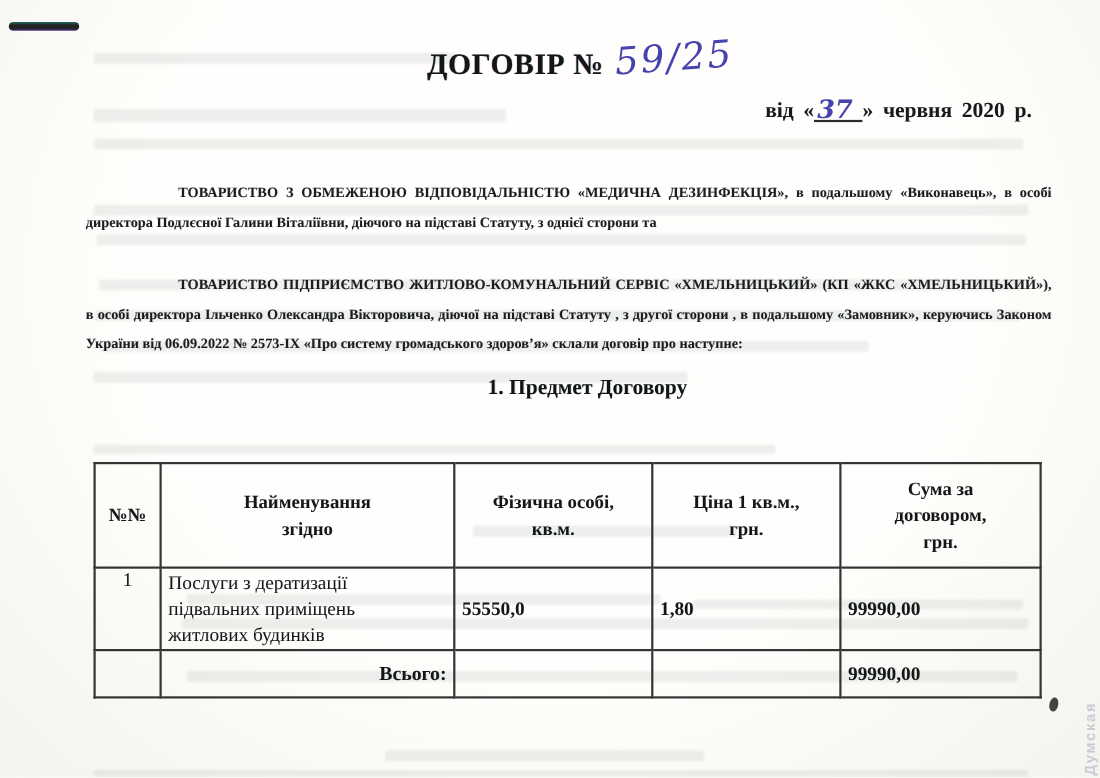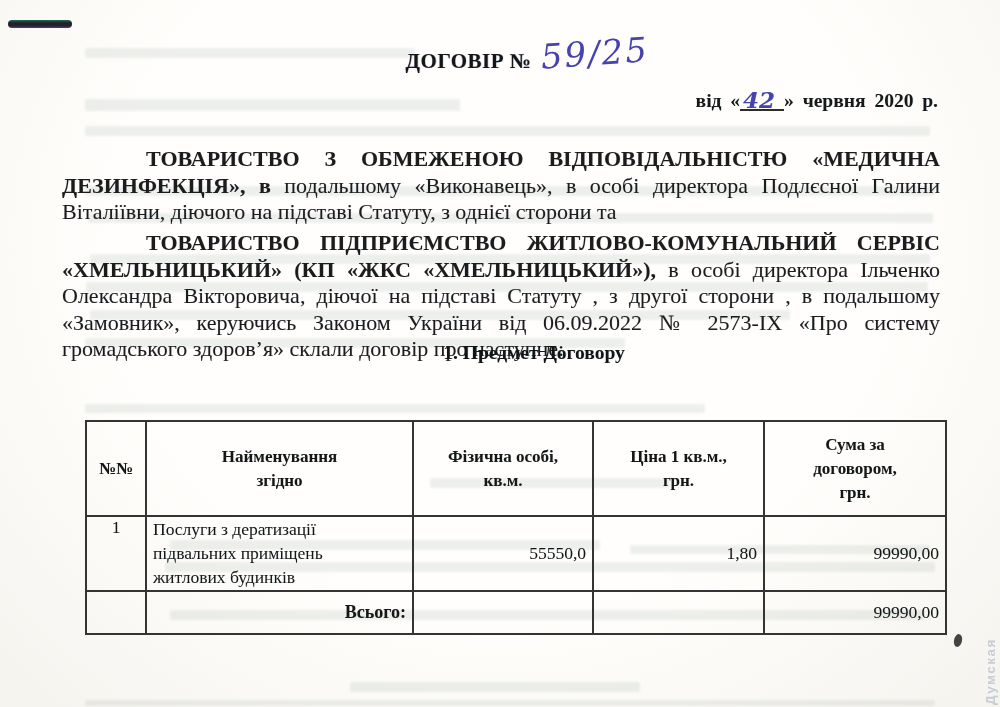--- a/index.html
+++ b/index.html
@@ -25,44 +25,45 @@
   
   .ghost{
     position:absolute;height:10px;
     background:#7e938a;opacity:.13;filter:blur(1px);border-radius:2px;
   }
   .title-row{
     position:absolute;top:36px;left:0;right:0;
     text-align:center;padding-left:55px;white-space:nowrap;
   }
   .title-label{
-    font-size:21px;font-weight:bold;letter-spacing:.5px;color:#161616;
+    font-size:27px;font-weight:bold;letter-spacing:.5px;color:#161616;
     text-shadow:.6px 0 .3px rgba(0,110,130,.25),-.6px 0 .3px rgba(120,0,140,.2);
   }
   .hand{
     font-family:"DejaVu Serif",serif;font-style:italic;color:#4743ae;
   }
   .contract-number{
     display:inline-block;font-size:34px;letter-spacing:2px;
     transform:rotate(-4deg) translateY(-3px);margin-left:10px;font-weight:500;
   }
   .date-row{
     position:absolute;top:90px;right:62px;
     font-size:19.5px;font-weight:bold;word-spacing:4px;color:#181818;
     text-shadow:.5px 0 .3px rgba(0,110,130,.2);
   }
   .date-day{
     display:inline-block;font-size:23px;line-height:16px;
     border-bottom:2px solid #2c2c2c;padding:0 9px 1px 3px;
     transform:translateY(1px);
   }
   .para{
-    position:absolute;left:62px;width:878px;margin:0;
-    font-size:22px;line-height:26.5px;text-align:justify;
+    position:absolute;left:62px;width:878px;margin:16px;
+    font-size:13px;line-height:26.5px;text-align:justify;
     text-shadow:.5px 0 .2px rgba(0,110,130,.14),-.5px 0 .2px rgba(140,0,120,.1);
+    font-weight:bold;
   }
   .para.indented{text-indent:84px;}
   .p1{top:146px;}
   .p2{top:230px;}
   .clause11{top:372px;word-spacing:3px;}
   .clause12{top:644px;line-height:27.5px;word-spacing:2px;}
   .section-heading{
     position:absolute;top:342px;left:0;right:0;margin:0;
     text-align:center;padding-left:68px;
     font-size:19.5px;font-weight:bold;color:#141414;
@@ -79,21 +80,21 @@
   }
   table.works th{
     font-size:17px;font-weight:bold;text-align:center;vertical-align:middle;
     white-space:pre-line;line-height:24px;height:93px;
   }
   td.cell-num{text-align:center;vertical-align:top;padding-top:5px;}
   td.cell-name{
     text-align:left;vertical-align:top;padding:3px 6px 0 15px;
     white-space:pre-line;line-height:24px;height:73px;
   }
-  td.cell-mid{text-align:right;vertical-align:middle;}
+  td.cell-mid{text-align:left;vertical-align:middle;font-weight:bold;}
   tr.total-row td{height:41px;}
   td.cell-total-label{
     text-align:right;vertical-align:middle;font-weight:bold;font-size:18px;
   }
   .col-num{width:60px;}
   .col-name{width:267px;}
   .col-area{width:180px;}
   .col-price{width:171px;}
   .col-sum{width:182px;}
   .watermark{
@@ -127,21 +128,21 @@
   <div class="ghost" style="left:165px;top:562px;width:770px;"></div>
   <div class="ghost" style="left:170px;top:610px;width:755px;"></div>
   <div class="ghost" style="left:350px;top:682px;width:290px;"></div>
   <div class="ghost" style="left:85px;top:700px;width:850px;height:6px;"></div>
 
   <div class="title-row">
     <span class="title-label">ДОГОВІР №</span><span class="hand contract-number">59/25</span>
   </div>
 
   <div class="date-row">
-    <span>від «</span><span class="hand date-day">42</span><span>» червня 2020 р.</span>
+    <span>від «</span><span class="hand date-day">37</span><span>» червня 2020 р.</span>
   </div>
 
   <p class="para indented p1"><b>ТОВАРИСТВО З ОБМЕЖЕНОЮ ВІДПОВІДАЛЬНІСТЮ «МЕДИЧНА ДЕЗИНФЕКЦІЯ», в</b>
     <span>подальшому «Виконавець», в особі директора Подлєсної Галини Віталіївни, діючого на підставі Статуту, з однієї сторони та</span>
   </p>
 
   <p class="para indented p2"><b>ТОВАРИСТВО ПІДПРИЄМСТВО ЖИТЛОВО-КОМУНАЛЬНИЙ СЕРВІС «ХМЕЛЬНИЦЬКИЙ» (КП «ЖКС «ХМЕЛЬНИЦЬКИЙ»),</b>
     <span>в особі директора Ільченко Олександра Вікторовича, діючої на підставі Статуту , з другої сторони , в подальшому «Замовник», керуючись Законом України від 06.09.2022 № 2573-ІХ «Про систему громадського здоров’я» склали договір про наступне:</span>
   </p>
 

